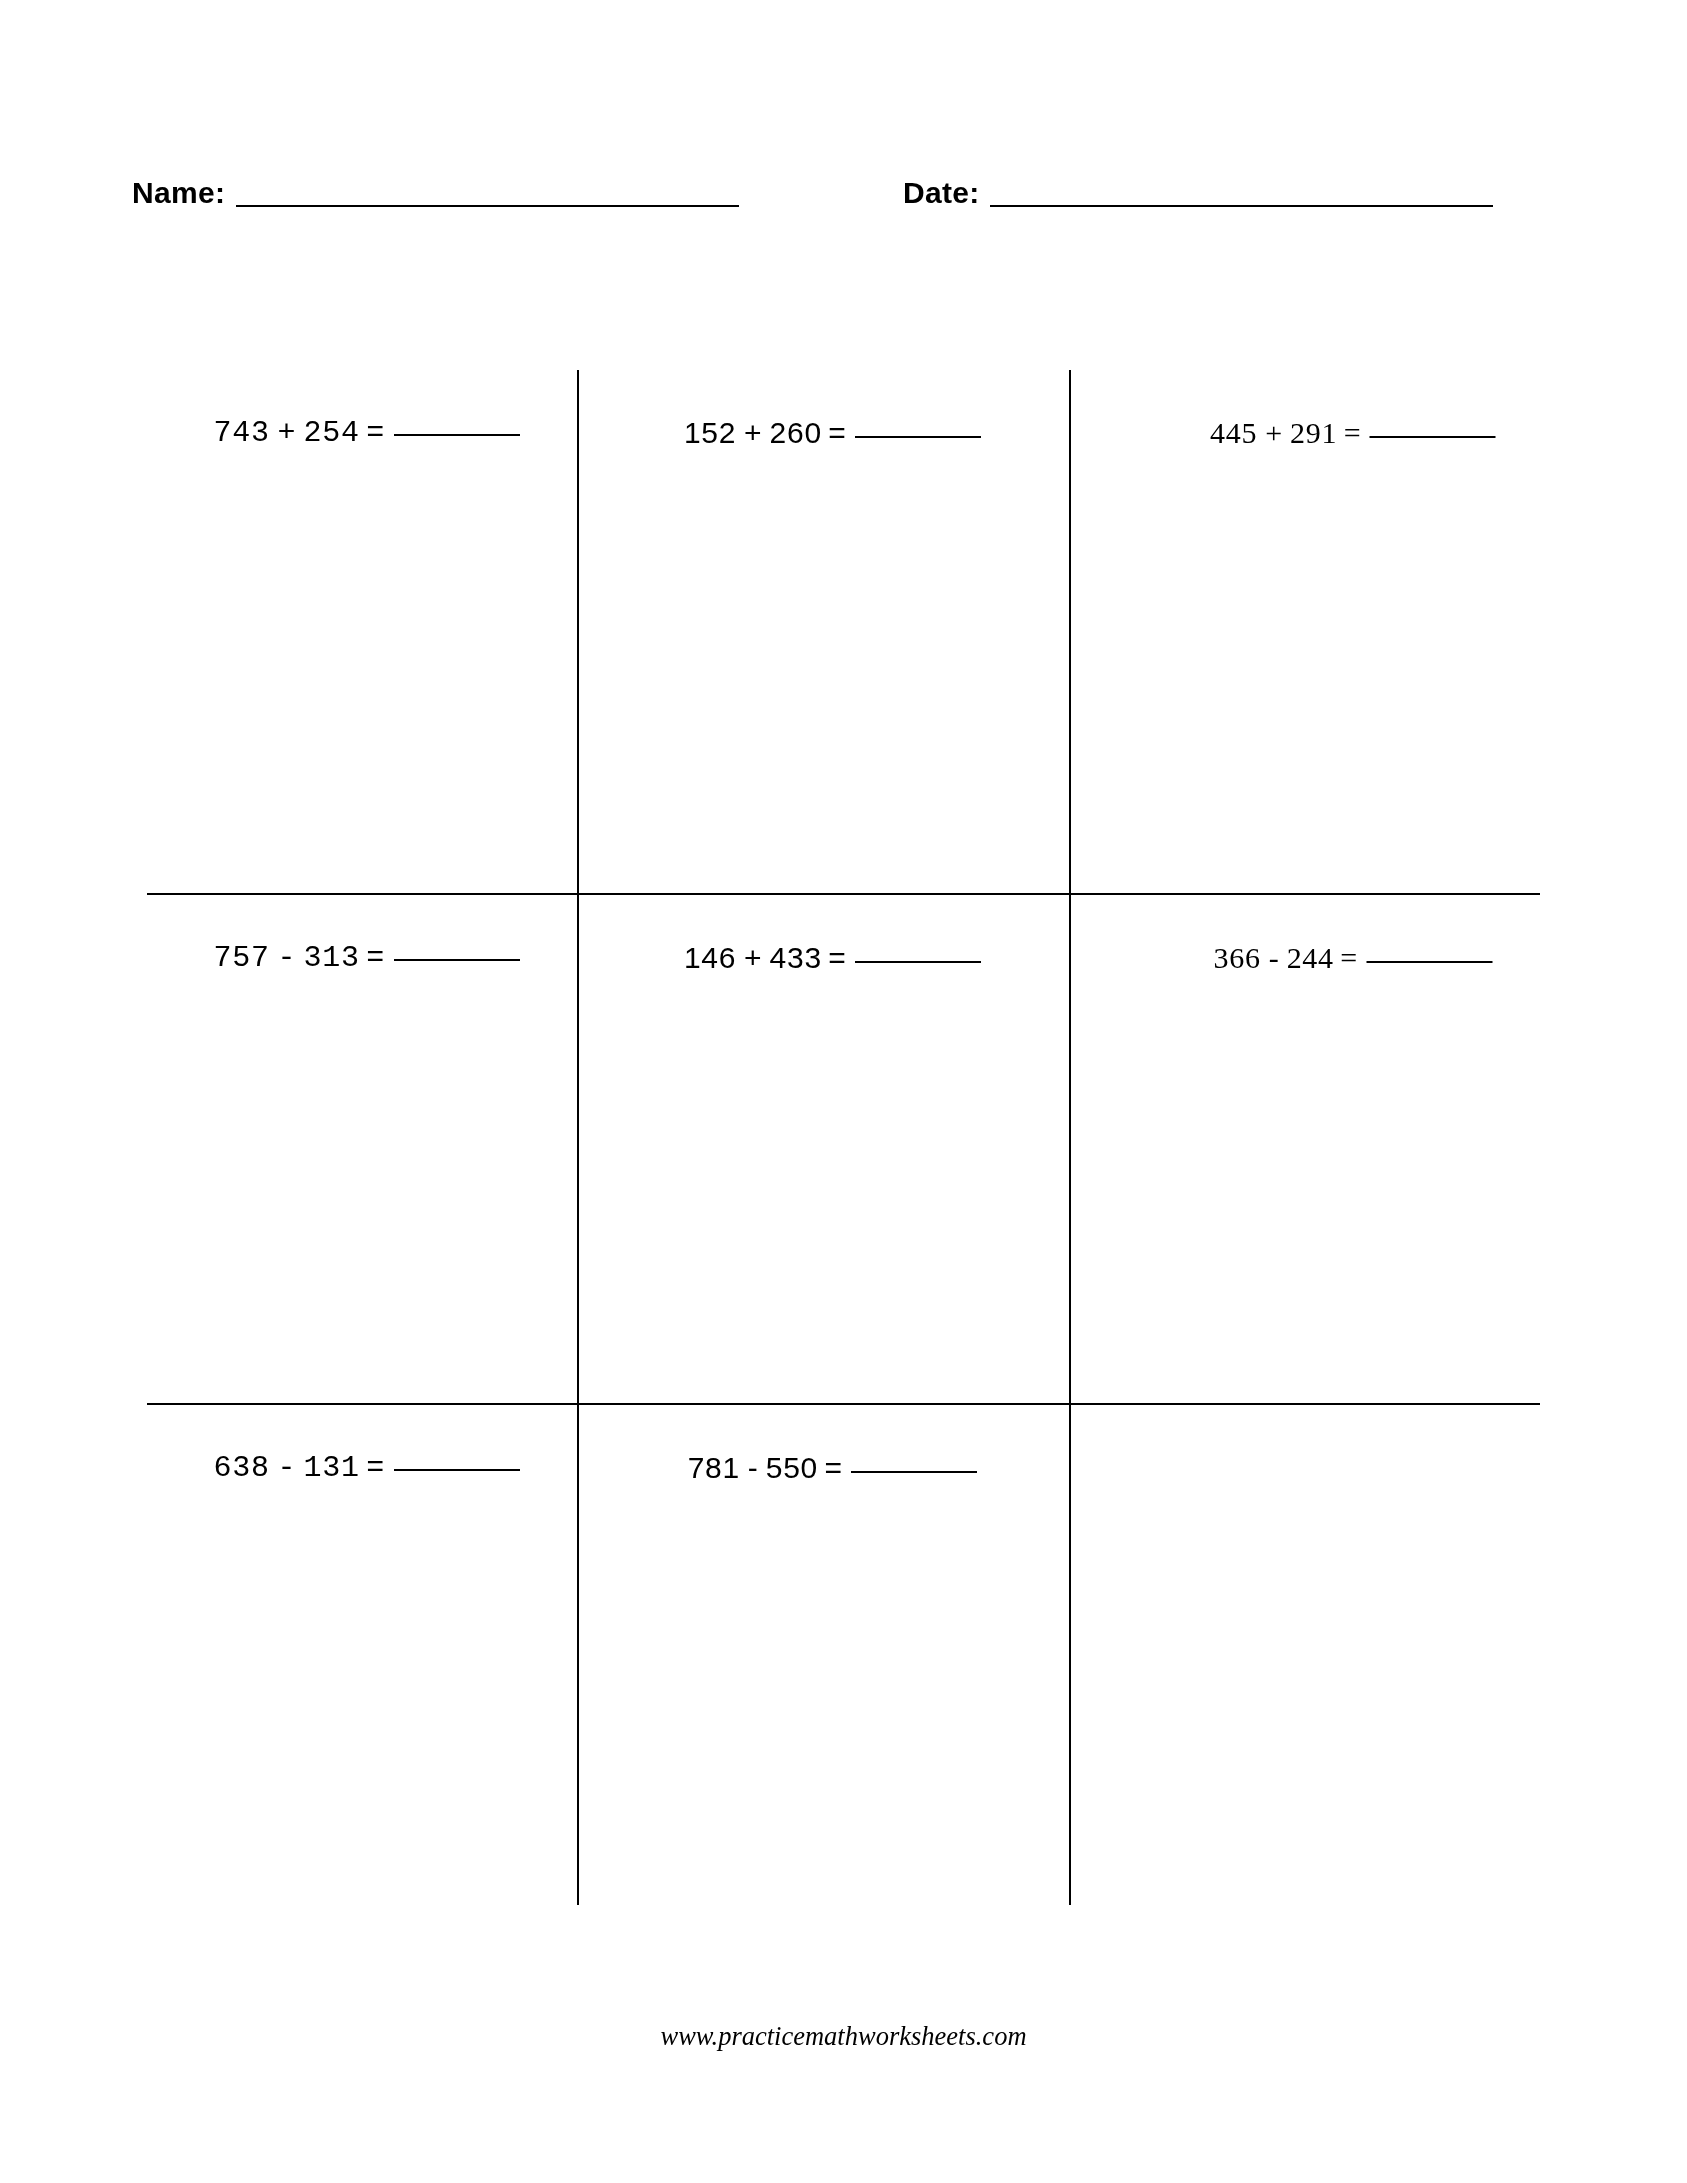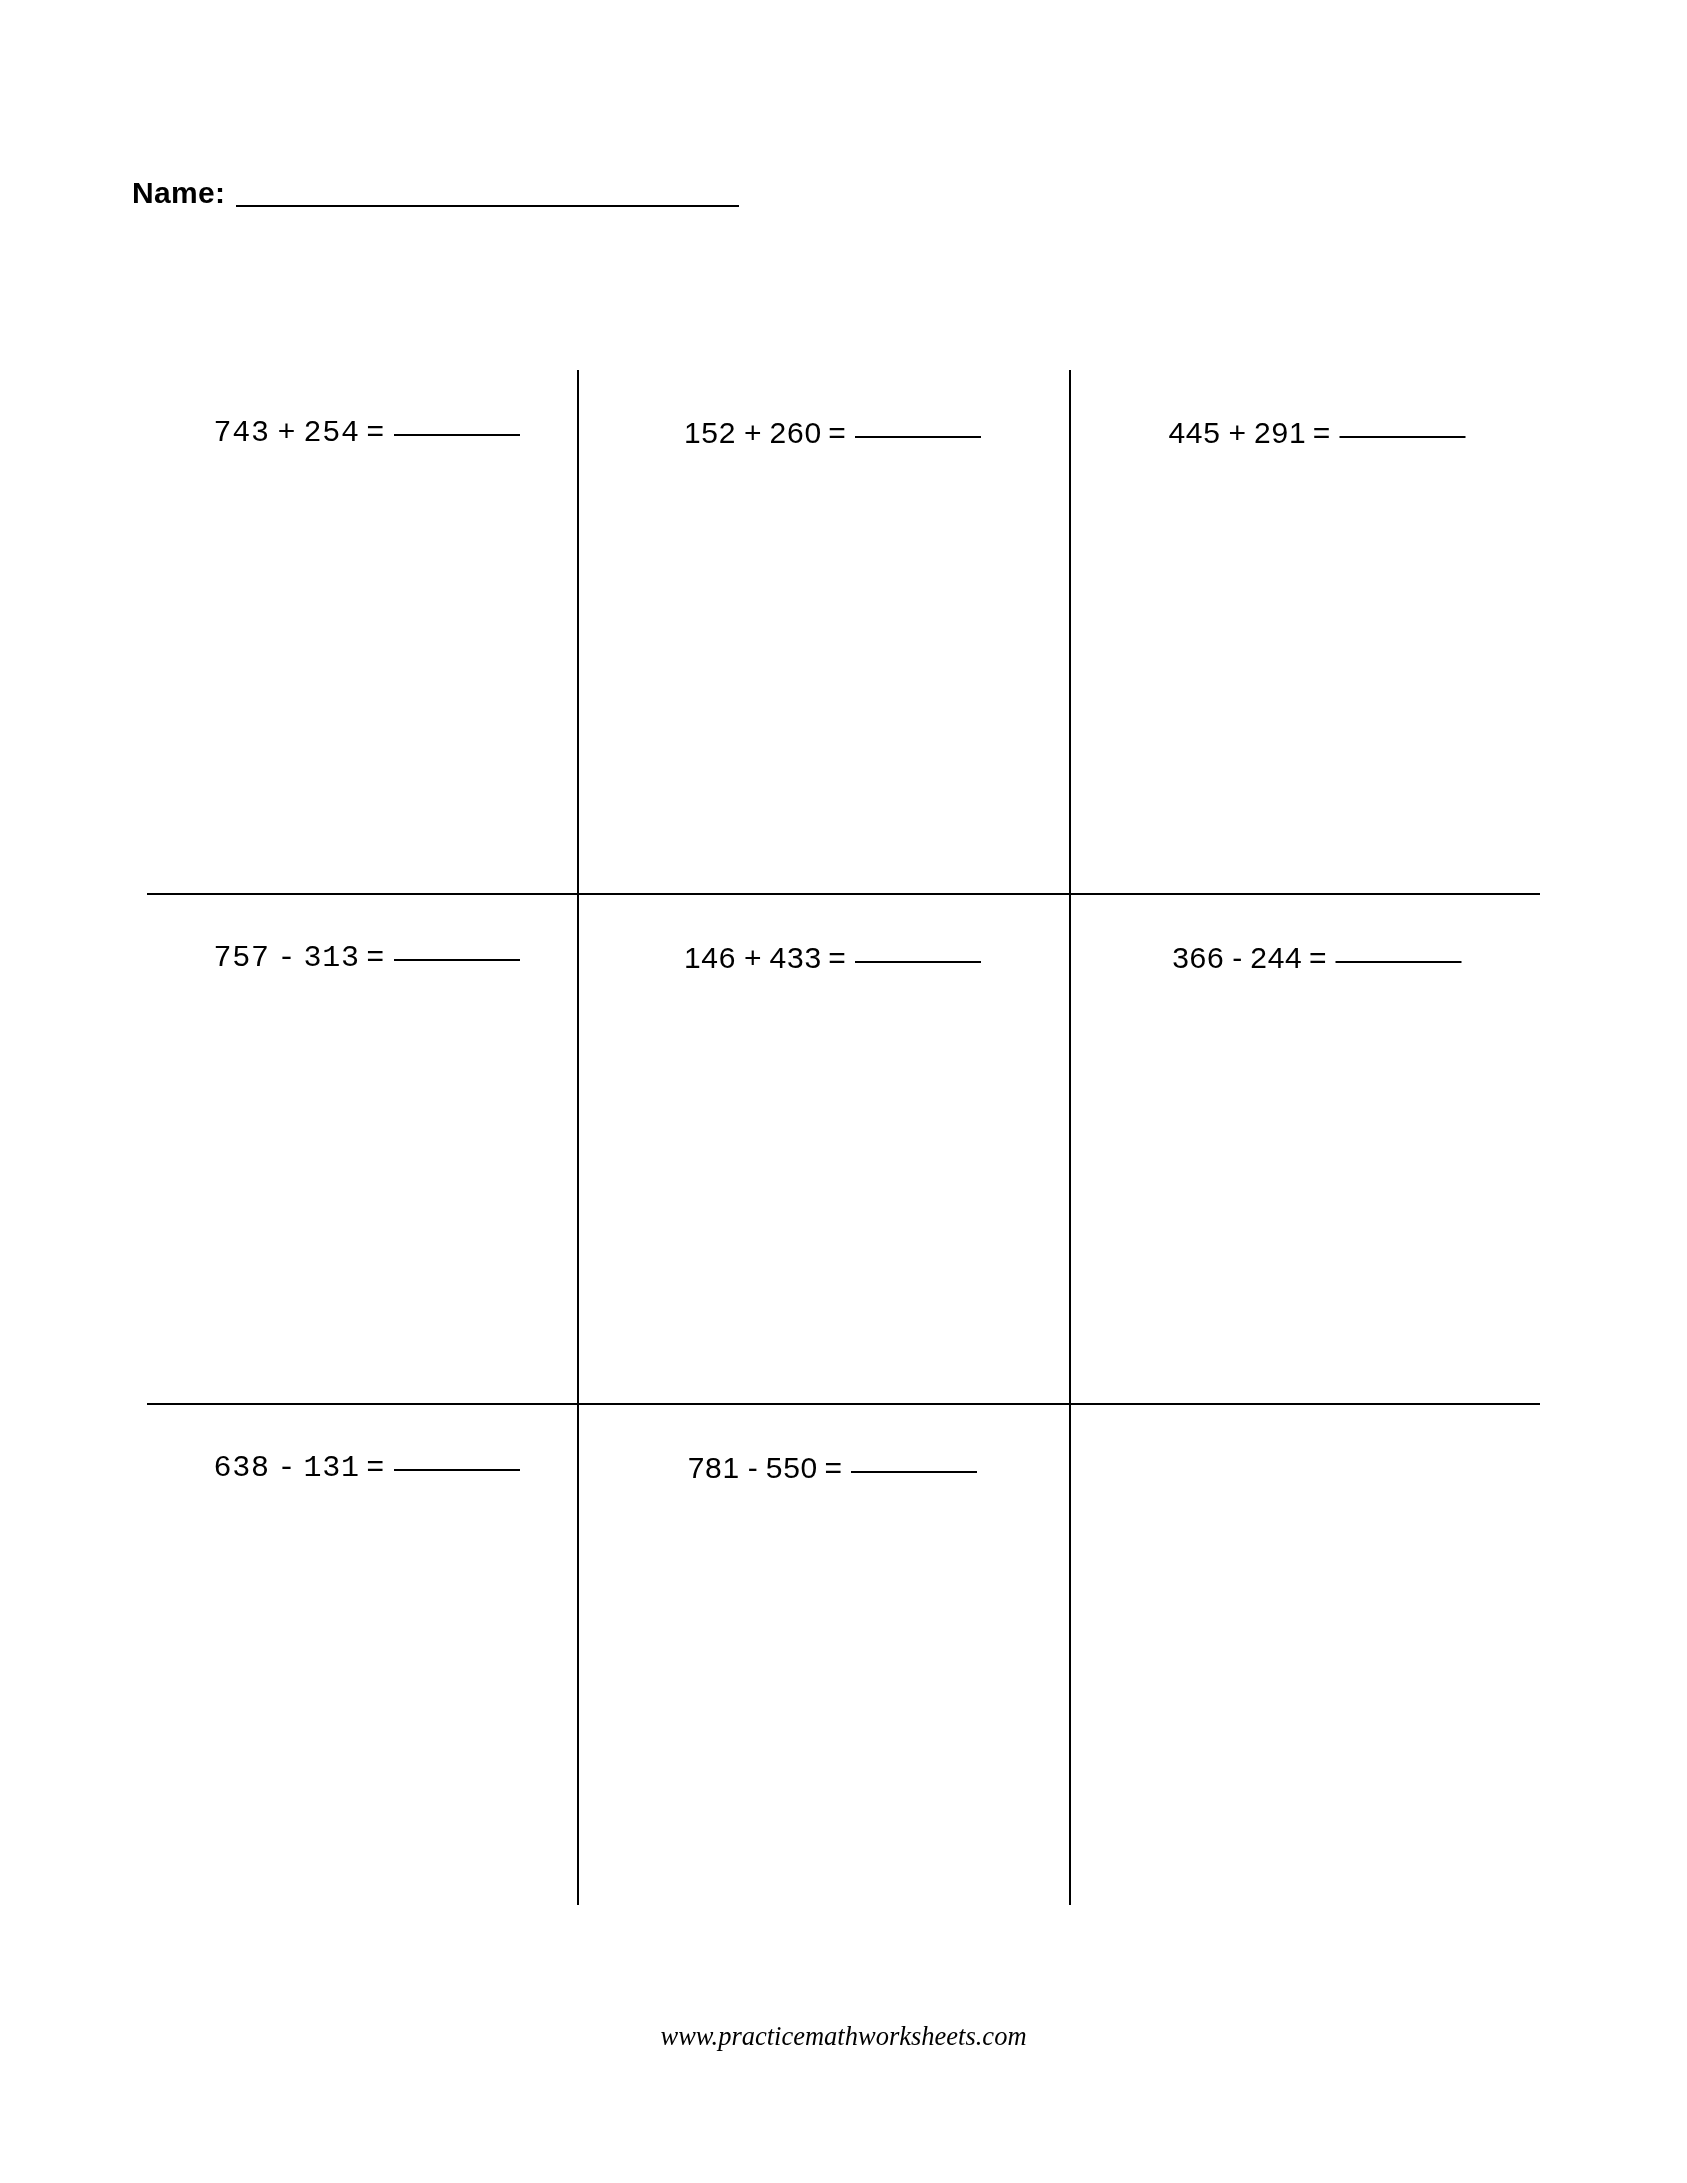--- a/index.html
+++ b/index.html
@@ -93,21 +93,21 @@
   .hline-2 { top: 1033px; }
 
   .cell {
     position: absolute;
     width: 463px;
     height: 509px;
     box-sizing: border-box;
   }
   .col-0 { left: 0px; font-family: Liberation Mono, monospace; }
   .col-1 { left: 454px; }
-  .col-2 { left: 920px; }
+  .col-2 { left: 956px; font-family: Liberation Serif, serif; }
   .row-0 { top: 0px; }
   .row-1 { top: 525px; }
   .row-2 { top: 1035px; }
 
   .problem {
     position: absolute;
     top: 48px;
     left: 0;
     width: 463px;
     text-align: center;
@@ -148,20 +148,24 @@
 </head>
 <body>
 
 <div class="page">
 
   <div class="header">
     <div class="field field-name">
       <span class="field-label">Name:</span>
       <span class="field-rule rule-name"></span>
     </div>
+    <div class="field field-date">
+      <span class="field-label">Date:</span>
+      <span class="field-rule rule-date"></span>
+    </div>
   </div>
 
   <div class="grid">
 
     <div class="vline vline-1"></div>
     <div class="vline vline-2"></div>
     <div class="hline hline-1"></div>
     <div class="hline hline-2"></div>
 
     <div class="cell row-0 col-0">

